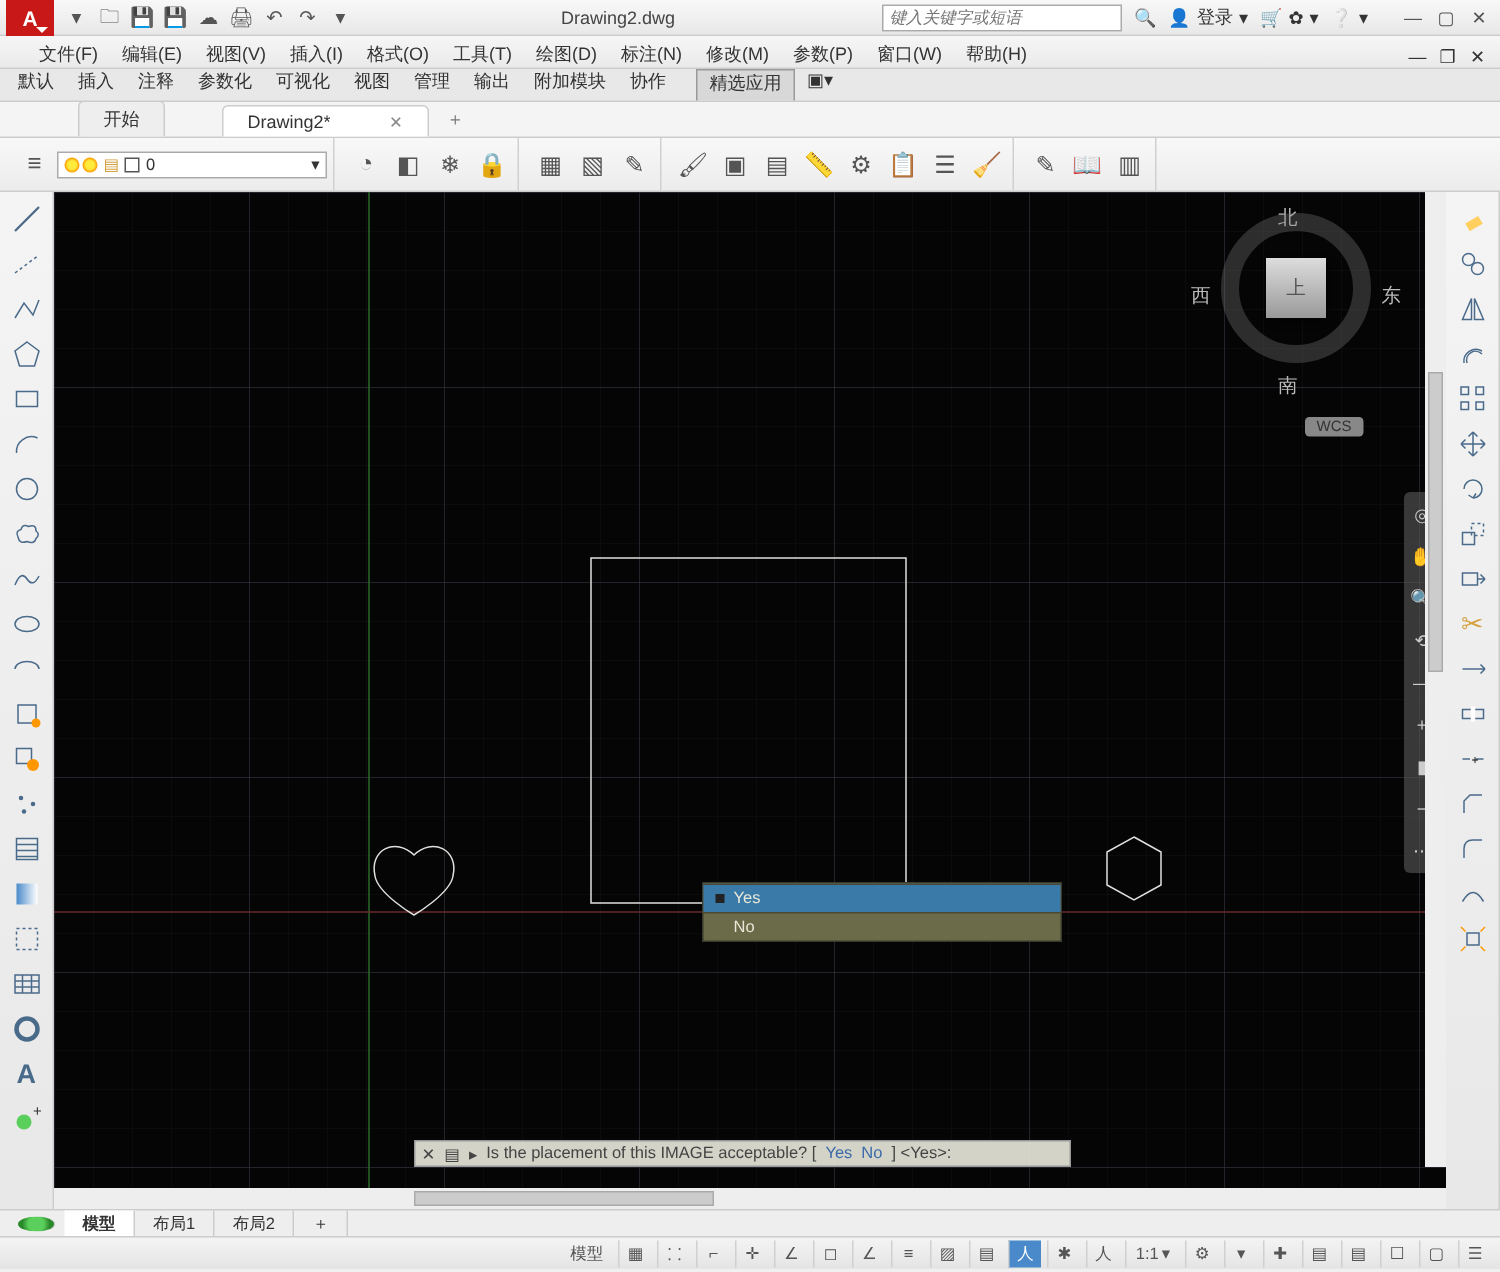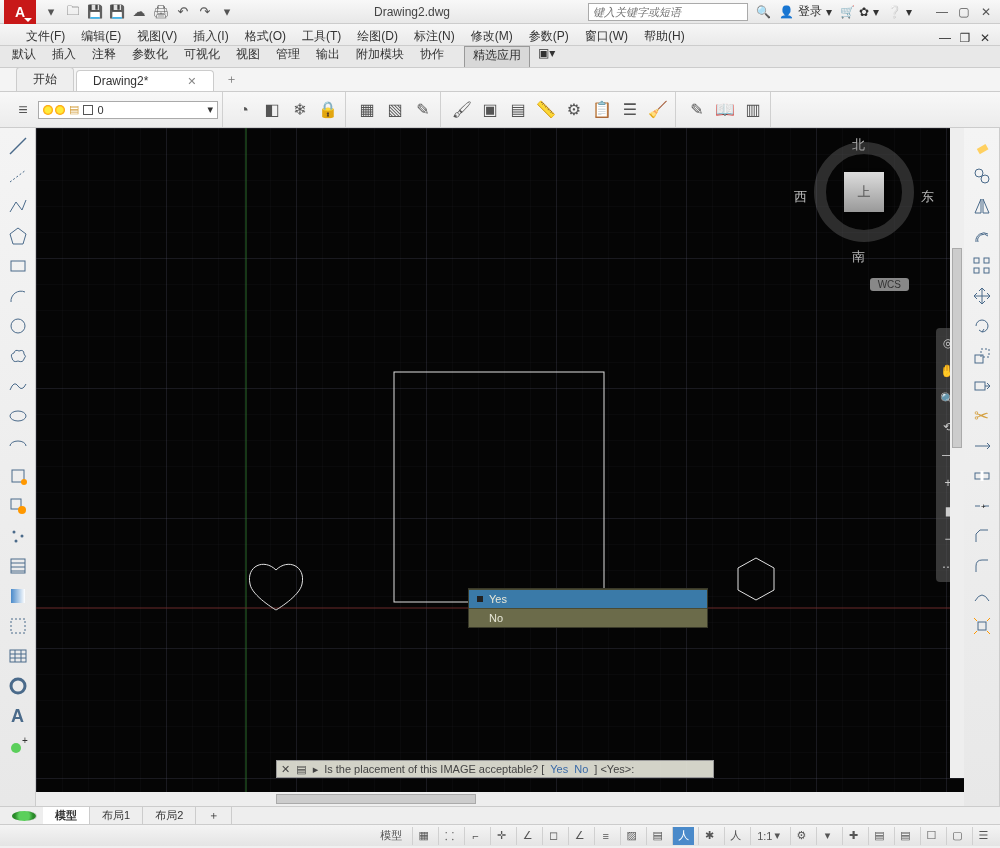--- a/index.html
+++ b/index.html
@@ -18,21 +18,21 @@
 .win-controls div { width:20px; height:16px; display:flex; align-items:center; justify-content:center; color:#555; cursor:pointer; }
 
 .menu-bar { height: 22px; background: linear-gradient(#f6f6f6,#eaeaea); display:flex; align-items:flex-end; padding-left:18px; border-bottom:1px solid #ccc; font-size:12px; }
 .menu-bar span { padding:0 8px; cursor:pointer; }
 
 .ribbon-tabs { height: 22px; background:#e8e8e8; display:flex; padding-left:4px; border-bottom:1px solid #ccc; font-size:12px; }
 .ribbon-tabs span { padding:0 8px; cursor:pointer; }
 .ribbon-tabs span.active { background:#d8d8d8; border:1px solid #999; border-bottom:none;margin-left:12px; }
 
 .doc-tabs { height: 24px; background:#f4f4f4; display:flex; align-items:flex-end; padding-left:16px; gap:2px; border-bottom:1px solid #ccc; }
-.doc-tab { padding:3px 16px; background:#eee; border:1px solid #ccc; border-bottom:none; border-radius:4px 4px 0 0; font-size:12px; cursor:pointer; display:flex; align-items:center; gap:8px; }
+.doc-tab { padding:3px 16px; background:#eee; border:1px solid #ccc; border-bottom:none; border-radius:4px 4px 0 0; font-size:12px; cursor:pointer; display:flex; align-items:center; gap:8px;margin-left:36px; }
 .doc-tab.active { background:#fff;gap:39px; }
 .doc-tab .close { color:#888; font-size:11px; }
 .add-tab { padding:3px 10px; color:#777; cursor:pointer; }
 
 .ribbon { height: 36px; background:linear-gradient(#f8f8f8,#ececec); border-bottom:1px solid #ccc; display:flex; align-items:center; padding:0 6px; gap:4px; }
 .ribbon .grp { display:flex; align-items:center; gap:2px; padding:0 4px; border-right:1px solid #d0d0d0; height:100%; }
 .ribbon .ic { width:26px; height:26px; display:flex; align-items:center; justify-content:center; color:#555; font-size:16px; cursor:pointer; }
 .layer-combo { width:180px; height:18px; border:1px solid #aaa; background:#fff; display:flex; align-items:center; padding:0 4px; font-size:11px; }
 .layer-combo .suns { display:flex; gap:2px; margin-right:4px; }
 .layer-combo .sun { width:10px; height:10px; background:radial-gradient(circle,#ffeb3b 40%,#ff9800 70%); border-radius:50%; }

